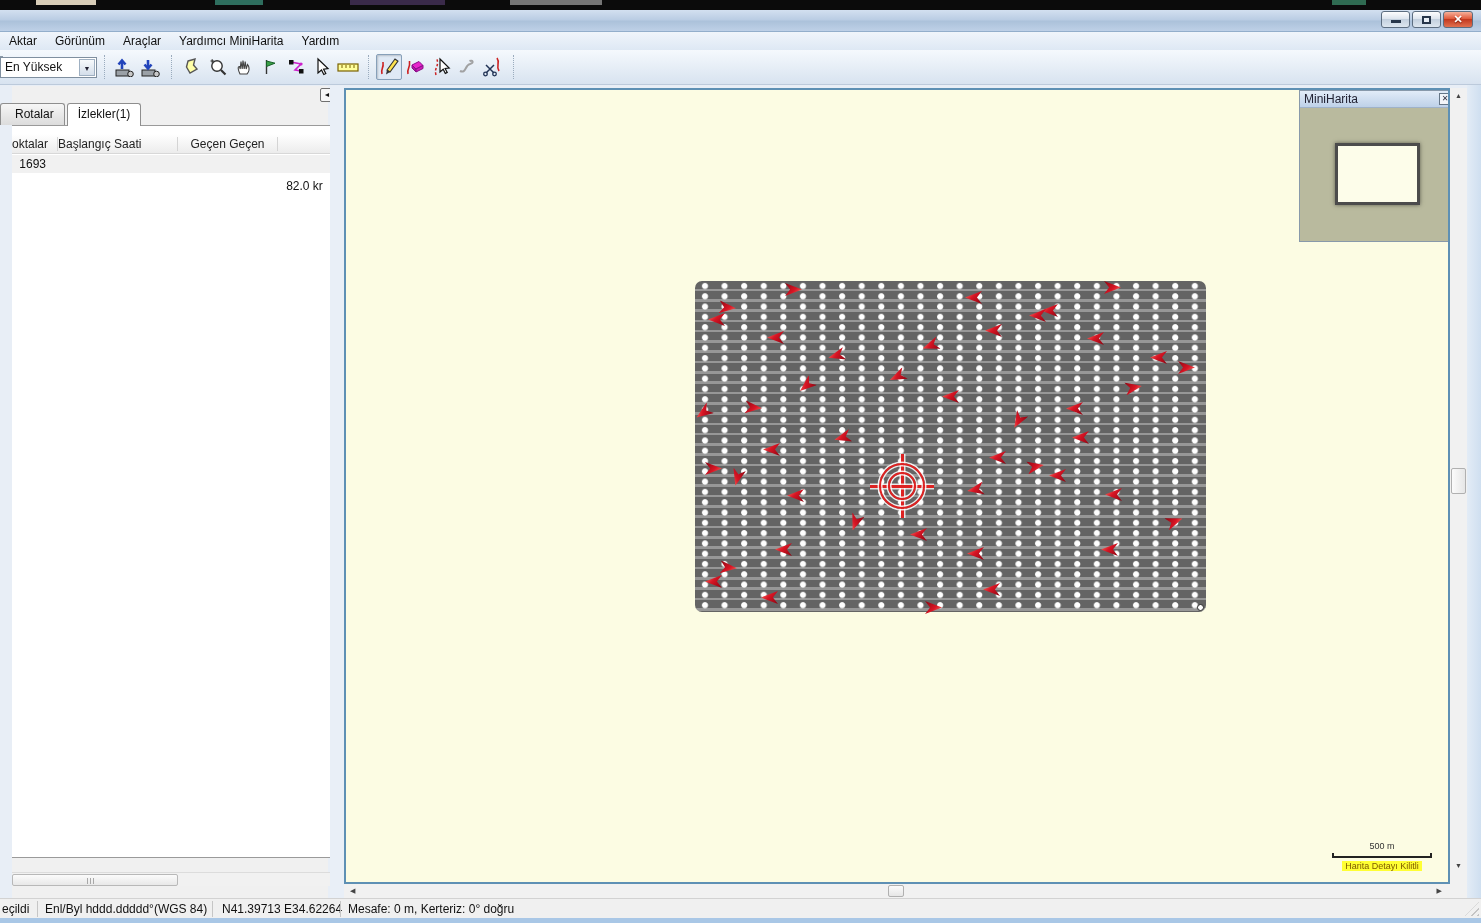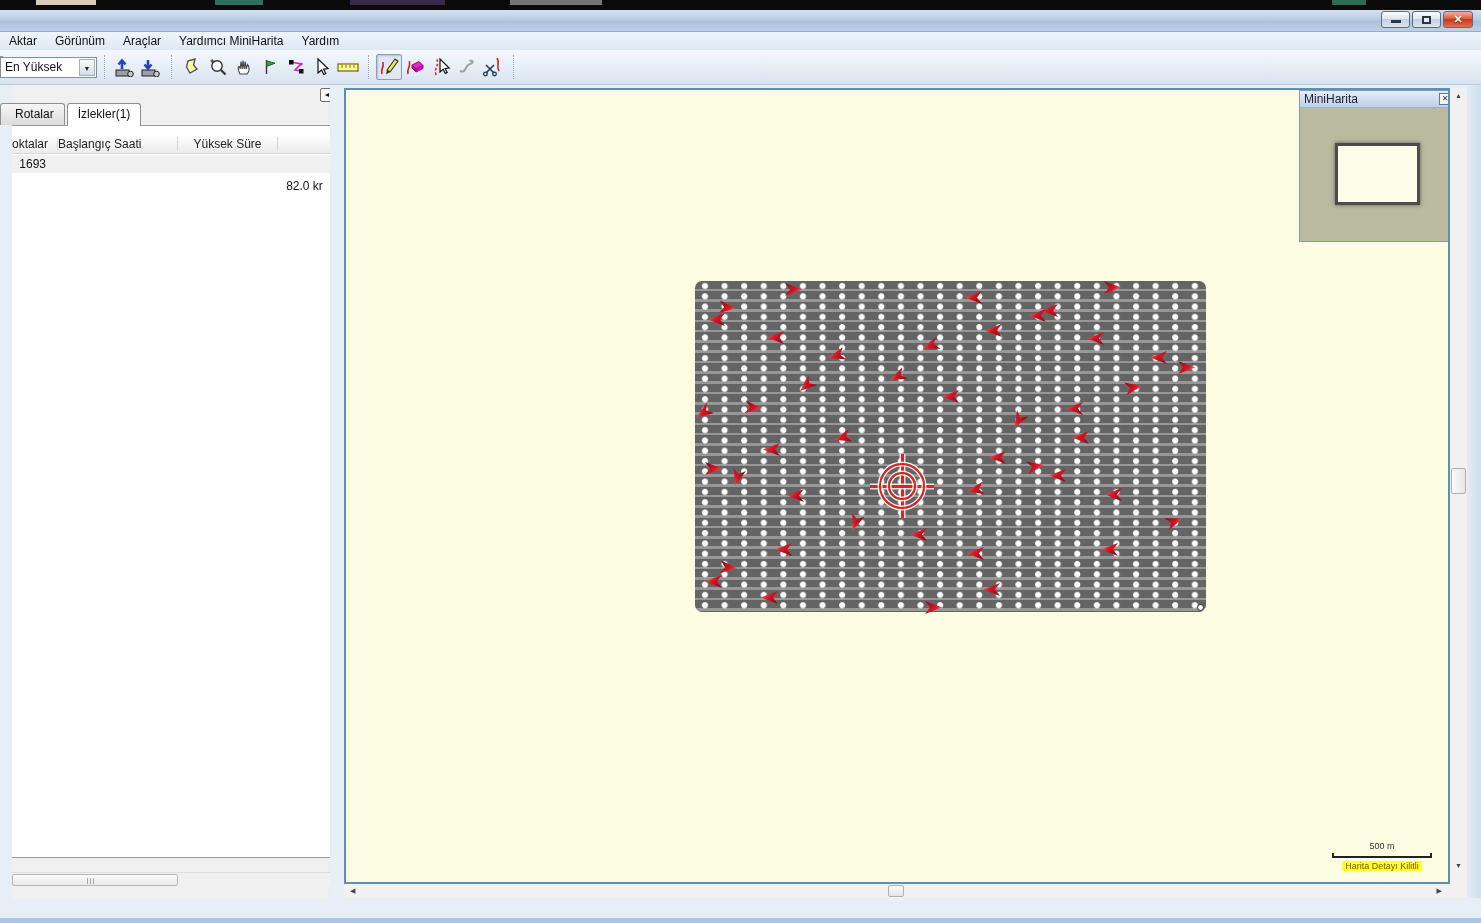--- a/index.html
+++ b/index.html
@@ -281,21 +281,21 @@
   <div id="left-panel">
     <div id="collapse-btn">◄</div>
     <div id="tabs">
         <div class="tab first">Rotalar</div>
         <div class="tab active">İzlekler(1)</div>
       </div>
     <div id="panel-content">
       <div id="thead">
           <div class="th c0">oktalar</div>
           <div class="th c1">Başlangıç Saati</div>
-          <div class="th c2">Yüksek Süre</div>
+          <div class="th c2">Geçen Geçen</div>
           <div class="th c3">Uzunlu</div>
         </div>
       <div id="trows">
           <div class="trow">
             <div class="td c0">1693</div>
             <div class="td c1"></div>
             <div class="td c2"></div>
             <div class="td c3">82.0 kr</div>
           </div>
         </div>
@@ -390,15 +390,25 @@
     <div class="sb-down">▼</div>
   </div>
   <div id="map-hscroll">
     <div class="sb-left">◀</div>
     <div id="map-hthumb"></div>
     <div class="sb-right">▶</div>
   </div>
   <div id="sb-corner"></div>
   <div id="right-strip"></div>
 
+  <div id="status-bar">
+    <div id="resize-grip"></div>
+  <div class="sb-field" style="left: 2px;">eçildi</div>
+      <div class="sb-field" style="left: 45px;">Enl/Byl hddd.ddddd°(WGS 84)</div>
+      <div class="sb-field" style="left: 222px;">N41.39713 E34.62264</div>
+      <div class="sb-field" style="left: 348px;">Mesafe: 0 m, Kerteriz: 0° doğru</div>
+      <div class="sb-sep" style="left: 37px;"></div>
+      <div class="sb-sep" style="left: 212px;"></div>
+      <div class="sb-sep" style="left: 340px;"></div>
+    </div>
   <div id="bottom-strip"></div>
 
 </div>
 
 </body></html>

